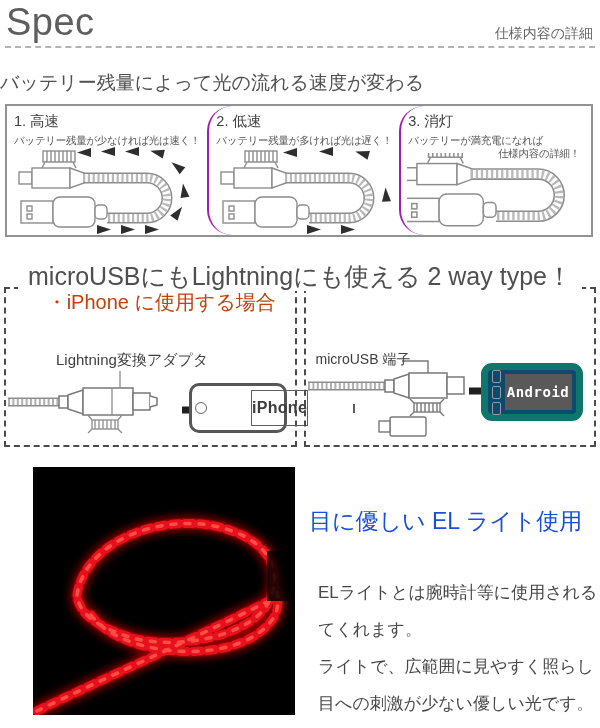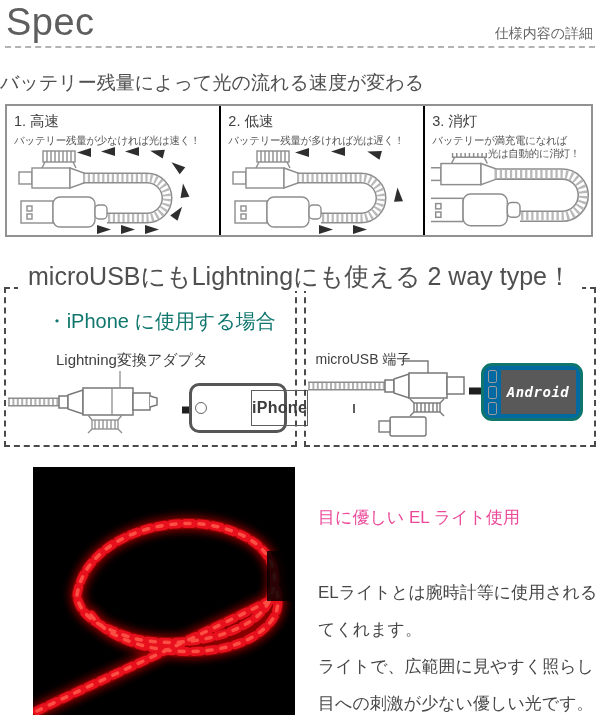--- a/index.html
+++ b/index.html
@@ -7,38 +7,38 @@
     width:600px;height:728px;position:relative;overflow:hidden;
     background:#ffffff;font-family:"Liberation Sans",sans-serif;color:#555;
   }
   
   .header{position:absolute;left:5px;right:5px;top:0;height:46px;border-bottom:2px dashed #b3b3b3;text-align:center;}
   .header-title{position:absolute;left:1px;top:1px;font-size:38px;line-height:42px;color:#5e5e5e;letter-spacing:.5px;}
   .header-subtitle{position:absolute;right:2px;bottom:3px;font-size:14px;color:#666;}
 
   
   .speed-heading{position:absolute;top:70px;left:0;width:600px;text-align:left;font-size:19px;color:#4f4f4f;white-space:nowrap;}
-  .spec-box{position:absolute;top:104px;left:5px;width:588px;height:133px;border:2px solid #929292;display:flex;box-sizing:border-box;gap:12px;}
+  .spec-box{position:absolute;top:104px;left:5px;width:588px;height:133px;border:2px solid #929292;display:flex;box-sizing:border-box;}
   .spec-col{flex:1;position:relative;padding:4px 7px 0;box-sizing:border-box;}
-  .spec-col + .spec-col{border-left:2px solid #000000;}
+  .spec-col + .spec-col{border-left:2px solid #a21caf;border-radius:25px;}
   .spec-col-title{font-size:14.5px;color:#3f3f3f;margin:2px 0 3px;}
   .spec-col-desc{font-size:10.5px;letter-spacing:-.3px;color:#555;line-height:13px;white-space:nowrap;}
   .spec-desc2{display:block;text-align:right;padding-right:4px;white-space:nowrap;}
   .cable-svg{position:absolute;left:6px;bottom:1px;}
   .spec-col3 .cable-svg{bottom:4px;}
 
   
   .twoway{position:absolute;top:287px;left:4px;width:592px;height:160px;}
   .twoway-heading{
     position:absolute;top:-26px;left:50%;transform:translateX(-50%);
     background:#fff;padding:0 10px;font-size:25px;color:#4f4f4f;white-space:nowrap;z-index:2;line-height:30px;
   }
   .twoway-boxes{display:flex;gap:7px;height:100%;}
   .tw-box{flex:1;border:2px dashed #4a4a4a;position:relative;box-sizing:border-box;}
-  .tw-title{margin-top:19px;text-align:center;font-size:20px;color:#0f766e;white-space:nowrap;padding-left:22px;}
+  .tw-title{margin-top:0;text-align:center;font-size:20px;color:#c2410c;white-space:nowrap;padding-left:22px;}
   .connector-label{position:absolute;font-size:15px;color:#3f3f3f;white-space:nowrap;z-index:1;}
   .label-iphone{left:50px;top:62px;}
   .label-android{left:10px;top:62px;font-size:14px;}
   .diagram-svg{position:absolute;}
   .svg-iphone{left:2px;top:82px;}
   .svg-android{left:2px;top:70px;}
   .right-arrow{position:absolute;}
   .arrow-iphone{left:176px;top:112px;}
   .arrow-android{left:163px;top:93px;}
 
@@ -47,30 +47,30 @@
     position:absolute;left:183px;top:94px;width:98px;height:50px;box-sizing:border-box;
     border:3px solid #565656;border-radius:10px;background:#fff;display:flex;align-items:center;gap:42px;
   }
   .home-button{width:10px;height:10px;border:1.5px solid #666;border-radius:50%;margin:0 2px 0 3px;flex:0 0 auto;}
   .iphone-screen{flex:1;height:34px;border:1.5px solid #5e5e5e;display:flex;align-items:center;justify-content:center;
     font-weight:bold;font-size:16px;color:#3d3d3d;letter-spacing:.3px;}
   .camera-bar{width:2px;height:9px;background:#5e5e5e;margin:0 3px;flex:0 0 auto;}
 
   .phone-android{
     position:absolute;left:175px;top:74px;width:102px;height:58px;box-sizing:border-box;
-    border:3px solid #0f766e;border-radius:11px;background:#0369a1;display:flex;align-items:center;padding:4px;font-style:italic;
+    border:7px solid #0f766e;border-radius:11px;background:#0c4a6e;display:flex;align-items:center;padding:4px;
   }
   .android-buttons{display:flex;flex-direction:column;gap:3px;margin-right:4px;flex:0 0 auto;}
   .android-btn{width:7px;height:11px;border:1.3px solid #9a9a9a;border-radius:2px;}
   .android-screen{flex:1;height:100%;background:#595959;color:#fff;display:flex;align-items:center;justify-content:center;
     font-family:"DejaVu Sans Mono",monospace;font-weight:bold;font-size:14px;letter-spacing:.5px;}
 
   
   .el-photo{position:absolute;left:33px;top:467px;}
-  .el-heading{position:absolute;left:318px;top:506px;font-size:17px;color:#ec4899;white-space:nowrap;}
+  .el-heading{position:absolute;left:309px;top:506px;font-size:23px;color:#1d4ed8;white-space:nowrap;}
   .el-body{position:absolute;left:318px;top:574px;width:278px;font-size:17px;color:#474747;line-height:37px;}
   .el-line{white-space:nowrap;}
 </style>
 </head>
 <body>
 
 <div class="header">
   <div class="header-title">Spec</div>
   <div class="header-subtitle">仕様内容の詳細</div>
 </div>
@@ -150,21 +150,21 @@
         <polygon points="14,0 0,4.5 14,9" transform="translate(92,81) rotate(180 7 4.5)"></polygon>
         <polygon points="14,0 0,4.5 14,9" transform="translate(126,81) rotate(180 7 4.5)"></polygon>
       </g>
     </svg>
   </div>
 
   <div class="spec-col spec-col3">
     <div class="spec-col-title">3. 消灯</div>
     <div class="spec-col-desc">
       <span>バッテリーが満充電になれば</span>
-      <span class="spec-desc2">光は自動的に消灯！</span>
+      <span class="spec-desc2">仕様内容の詳細！</span>
     </div>
     <svg class="cable-svg" width="178" height="78" viewBox="10 14 168 74">
       <g fill="none" stroke="#8d8d8d" stroke-width="1.4">
         <rect x="30" y="7" width="32" height="11" fill="#fff"></rect>
         <path d="M34 7 V18 M38 7 V18 M42 7 V18 M46 7 V18 M50 7 V18 M54 7 V18 M58 7 V18"></path>
         <path d="M32 18 L29 24 M60 18 L63 24"></path>
         <rect x="6" y="28" width="13" height="12" fill="#fff"></rect>
         <rect x="19" y="24" width="38" height="20" fill="#fff"></rect>
         <path d="M57 24 L71 29 V39 L57 44 Z" fill="#fff"></path>
       </g>

